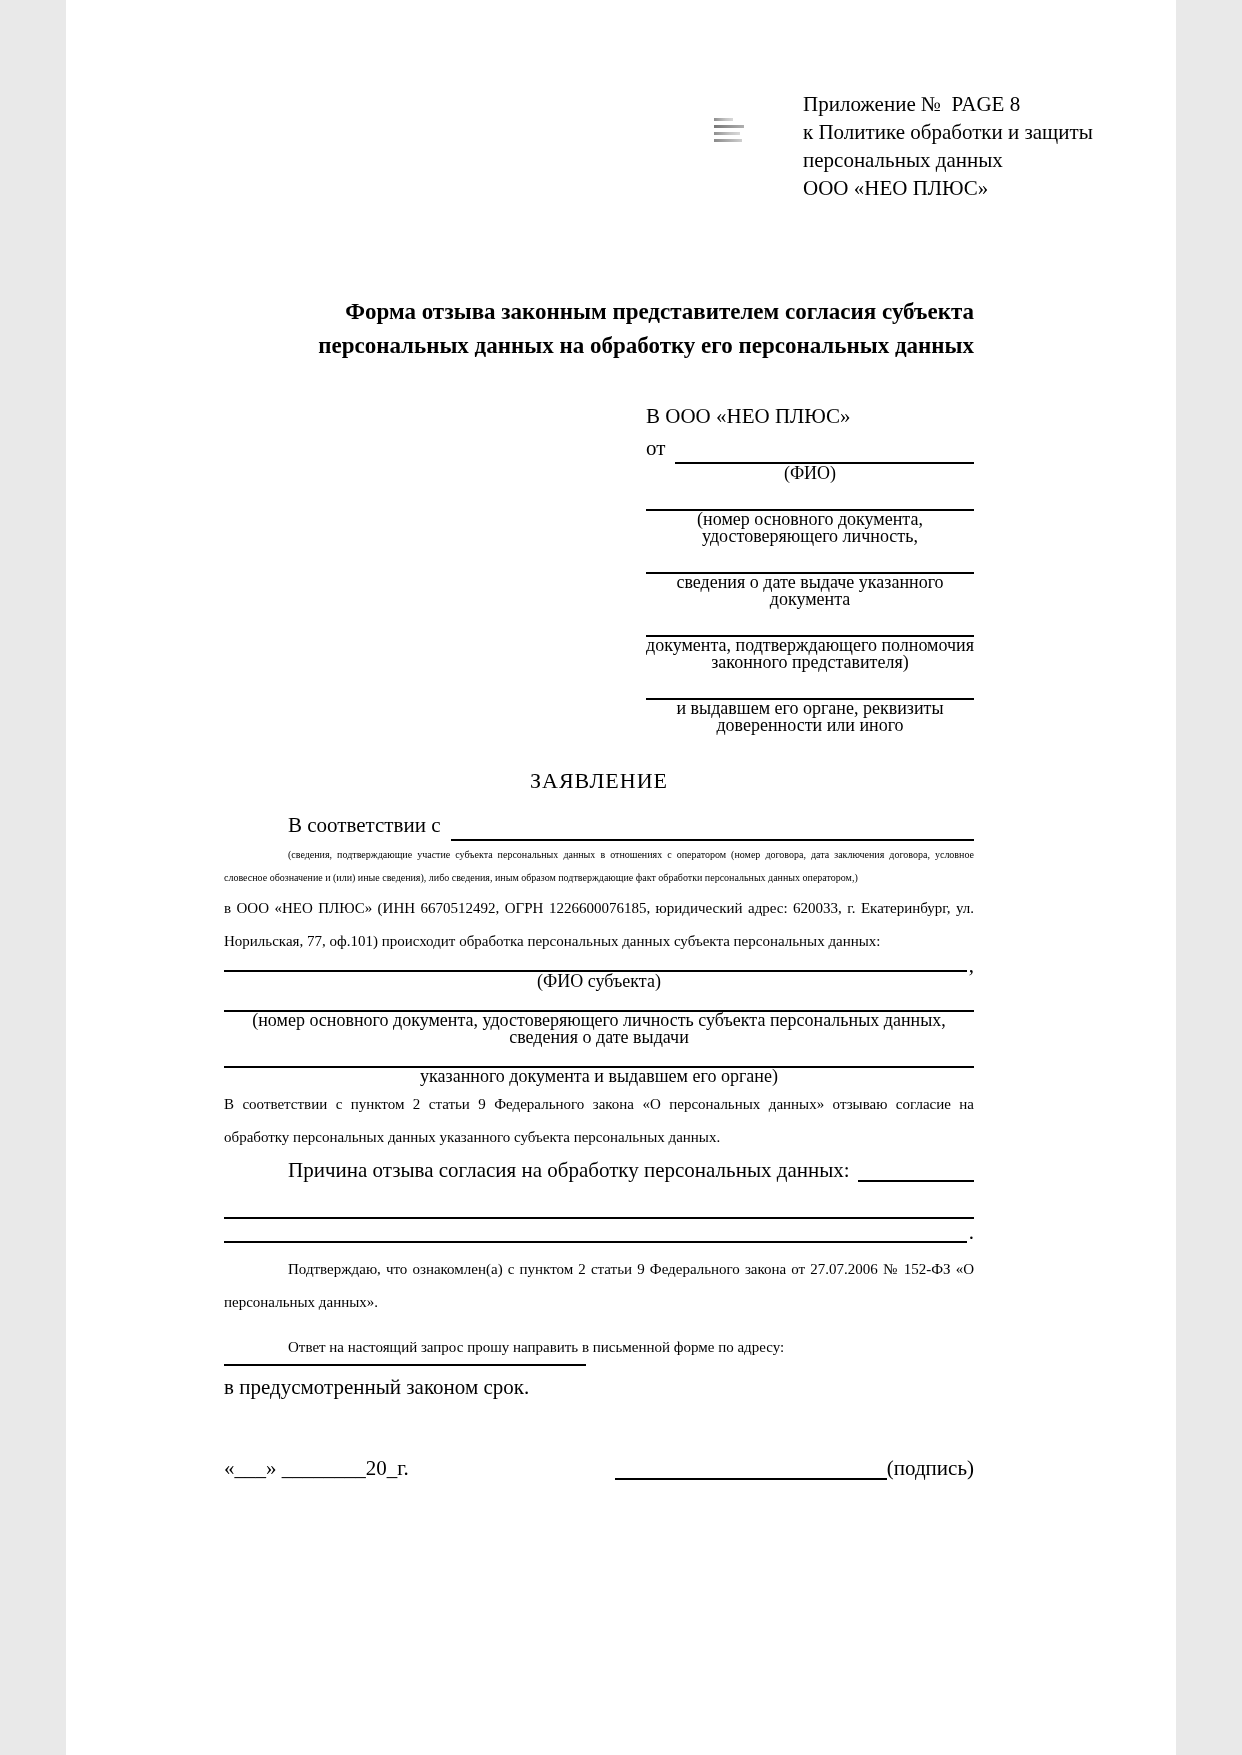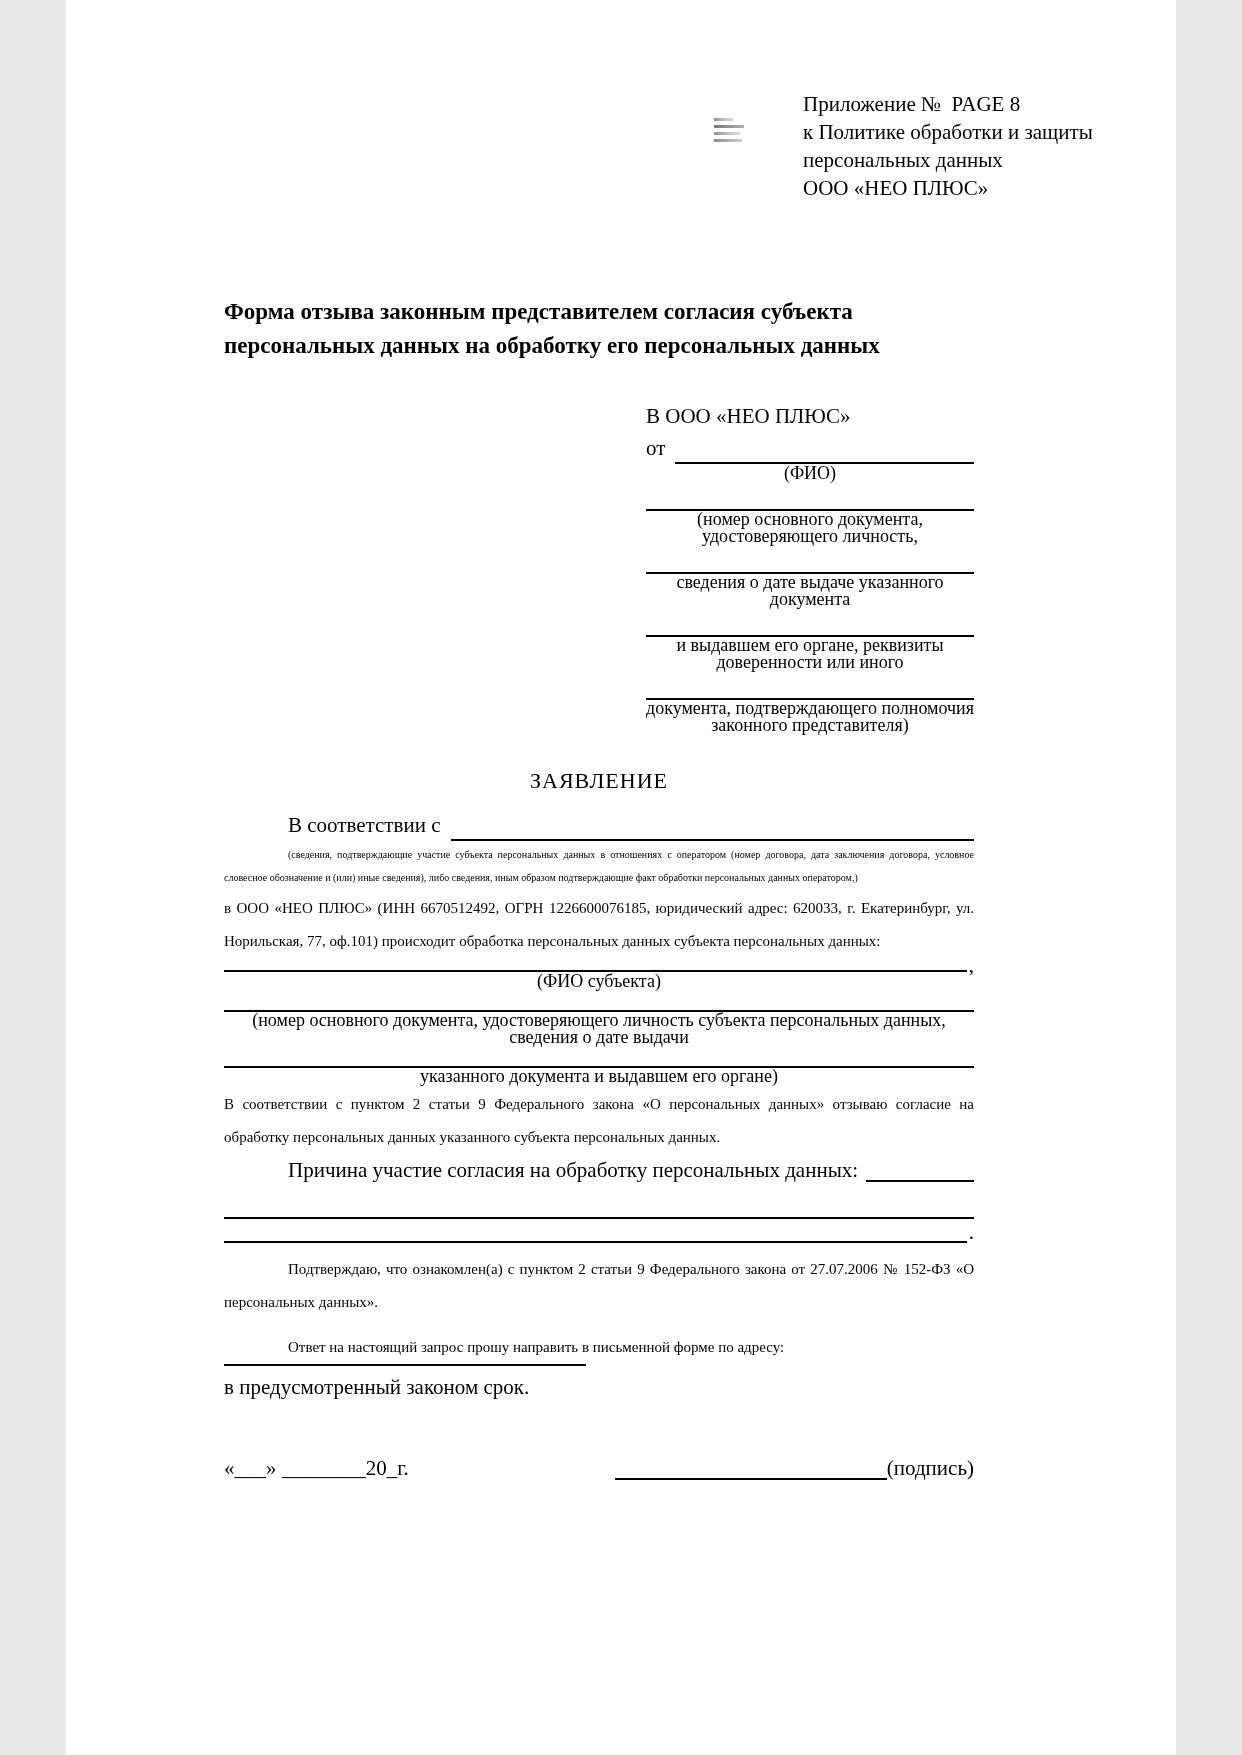--- a/index.html
+++ b/index.html
@@ -26,21 +26,21 @@
 
   .header-block {
     position:absolute; left:737px; top:90px;
     font-size:21px; line-height:28px;
   }
   .header-block div { white-space:pre-wrap; }
 
   .title {
     margin:295px auto 0; max-width:795px;
     font-weight:bold; font-size:23px; line-height:34px;
-    text-align:left;
+    text-align:right;
   }
 
   .recipient { margin-left:422px; margin-top:37px; font-size:21px; line-height:33px; }
   .from-row { display:flex; height:31px; }
   .from-row .label { padding-right:10px; line-height:31px; }
   .fill { flex:1 1 auto; border-bottom:2px solid #000; }
   .cap { font-size:18px; line-height:17px; text-align:center; }
   .field .blank { height:29px; border-bottom:2px solid #000; }
   .fio-cap { margin-top:1px; }
 
@@ -107,25 +107,25 @@
     <div class="field">
       <div class="blank"></div>
       <div class="cap">(номер основного документа, удостоверяющего личность,</div>
     </div>
     <div class="field">
       <div class="blank"></div>
       <div class="cap">сведения о дате выдаче указанного документа</div>
     </div>
     <div class="field">
       <div class="blank"></div>
-      <div class="cap">и выдавшем его органе, реквизиты доверенности или иного</div>
+      <div class="cap">документа, подтверждающего полномочия законного представителя)</div>
     </div>
     <div class="field">
       <div class="blank"></div>
-      <div class="cap">документа, подтверждающего полномочия законного представителя)</div>
+      <div class="cap">и выдавшем его органе, реквизиты доверенности или иного</div>
     </div>
   </div>
 
   <div class="statement-heading">ЗАЯВЛЕНИЕ</div>
 
   <div class="accordance-row">
     <span class="label">В соответствии с</span>
     <span class="fill"></span>
   </div>
 
@@ -144,21 +144,21 @@
     <div class="cap">(номер основного документа, удостоверяющего личность субъекта персональных данных, сведения о дате выдачи</div>
   </div>
   <div class="field wide-field">
     <div class="blank"></div>
     <div class="cap">указанного документа и выдавшем его органе)</div>
   </div>
 
   <p class="par">В соответствии с пунктом 2 статьи 9 Федерального закона «О персональных данных» отзываю согласие на обработку персональных данных указанного субъекта персональных данных.</p>
 
   <div class="reason-row">
-    <span class="label">Причина участие согласия на обработку персональных данных:</span>
+    <span class="label">Причина отзыва согласия на обработку персональных данных:</span>
     <span class="fill"></span>
   </div>
 
   <div class="blank-row1"></div>
   <div class="blank-row2">
     <span class="fill"></span>
     <span class="tail">.</span>
   </div>
 
   <p class="par par-indent confirm-par">Подтверждаю, что ознакомлен(а) с пунктом 2 статьи 9 Федерального закона от 27.07.2006 № 152-ФЗ «О персональных данных».</p>

